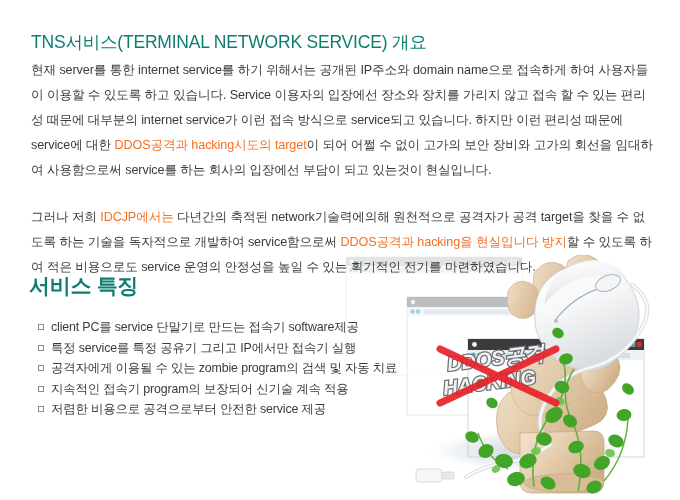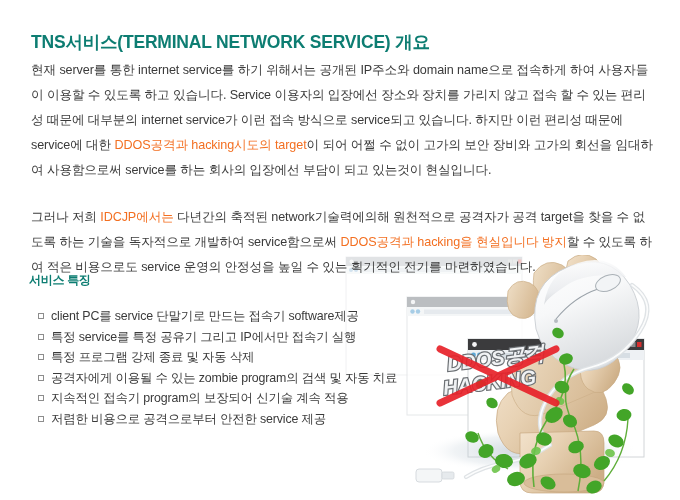--- a/index.html
+++ b/index.html
@@ -34,21 +34,21 @@
     pointer-events: none;
   }
   .illustration svg { display: block; }
 
   
   .main-title {
     position: absolute;
     left: 31px;
     top: 18px;
     font-size: 17.5px;
-    font-weight: bold;
+    font-weight: normal;
     color: #0d7d72;
     letter-spacing: -0.2px;
     white-space: nowrap;
   }
 
   
   .intro {
     position: absolute;
     left: 31px;
     top: 58px;
@@ -65,21 +65,21 @@
   .hl { color: #f36f21; }
 
   
   .features {
     position: absolute;
     left: 29px;
     top: 272px;
     width: 360px;
   }
   .features-title {
-    font-size: 12px;
+    font-size: 21px;
     font-weight: bold;
     color: #0d7d72;
     letter-spacing: -0.3px;
     margin: 0 0 17px 0;
   }
   .feature-list {
     list-style: none;
     margin: 8px;
     padding: 0;
   }
@@ -269,20 +269,19 @@
     <p class="para"><span>현재 server를 통한 internet service를 하기 위해서는 공개된 IP주소와 domain name으로 접속하게 하여 사용자들이 이용할 수 있도록 하고 있습니다. Service 이용자의 입장에선 장소와 장치를 가리지 않고 접속 할 수 있는 편리성 때문에 대부분의 internet service가 이런 접속 방식으로 service되고 있습니다. 하지만 이런 편리성 때문에 service에 대한 </span><span class="hl">DDOS공격과 hacking시도의 target</span><span>이 되어 어쩔 수 없이 고가의 보안 장비와 고가의 회선을 임대하여 사용함으로써 service를 하는 회사의 입장에선 부담이 되고 있는것이 현실입니다.</span></p>
 
     <p class="para"><span>그러나 저희 </span><span class="hl">IDCJP에서는</span><span> 다년간의 축적된 network기술력에의해 원천적으로 공격자가 공격 target을 찾을 수 없도록 하는 기술을 독자적으로 개발하여 service함으로써 </span><span class="hl">DDOS공격과 hacking을 현실입니다 방지</span><span>할 수 있도록 하여 적은 비용으로도 service 운영의 안정성을 높일 수 있는 획기적인 전기를 마련하였습니다.</span></p>
   </div>
 
   <div class="features">
     <h2 class="features-title">서비스 특징</h2>
     <ul class="feature-list">
       <li><span class="bullet-sq"></span><span>client PC를 service 단말기로 만드는 접속기 software제공</span></li>
       <li><span class="bullet-sq"></span><span>특정 service를 특정 공유기 그리고 IP에서만 접속기 실행</span></li>
-      <li><span class="bullet-sq"></span><span>특정 프로그램 강제 종료 및 자동 삭제</span></li>
       <li><span class="bullet-sq"></span><span>공격자에게 이용될 수 있는 zombie program의 검색 및 자동 치료</span></li>
       <li><span class="bullet-sq"></span><span>지속적인 접속기 program의 보장되어 신기술 계속 적용</span></li>
       <li><span class="bullet-sq"></span><span>저렴한 비용으로 공격으로부터 안전한 service 제공</span></li>
     </ul>
   </div>
 
 </div>
 
 </body></html>

